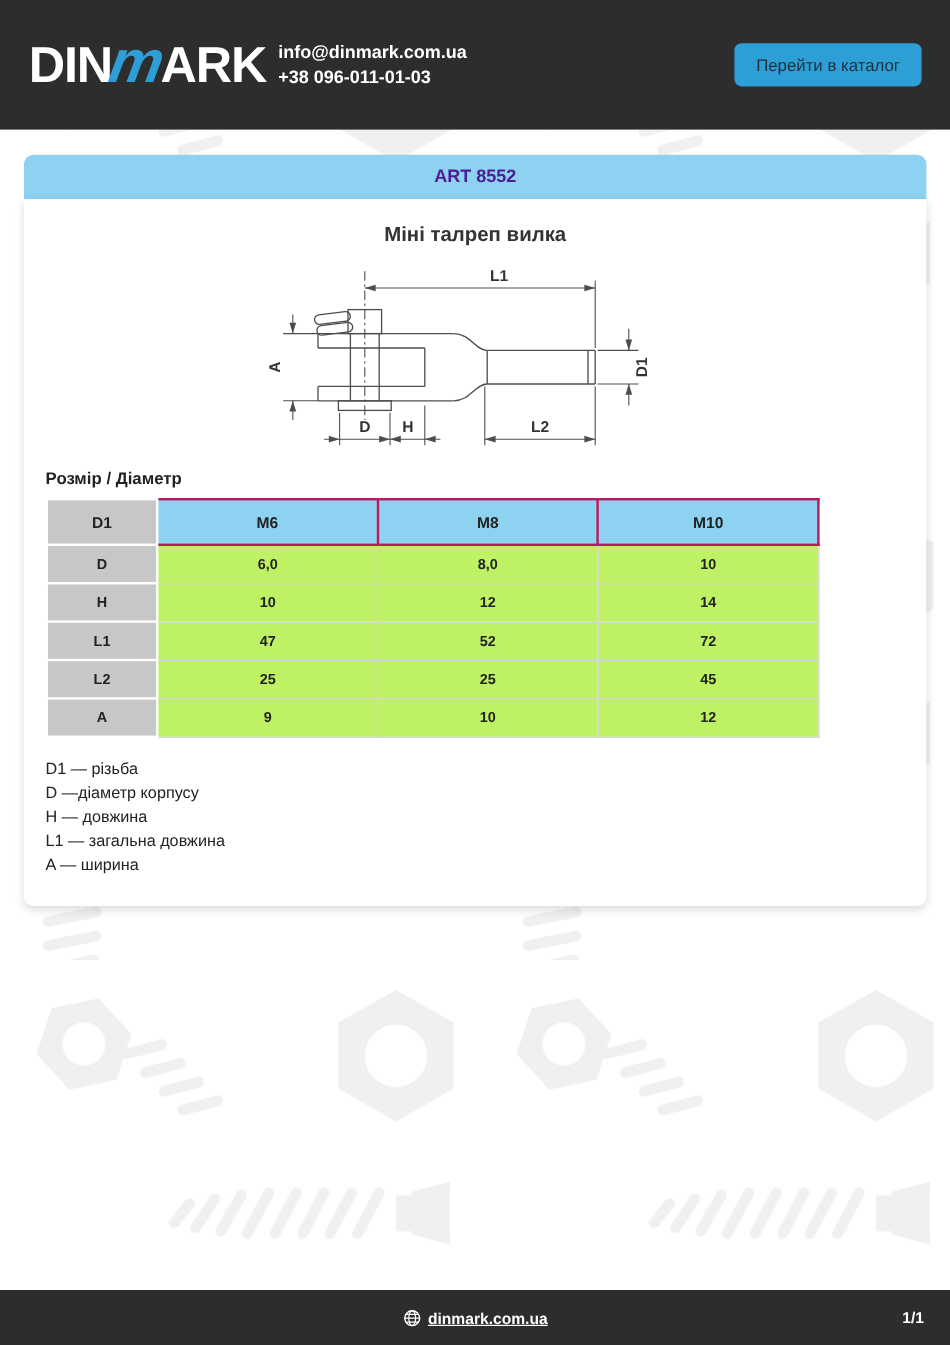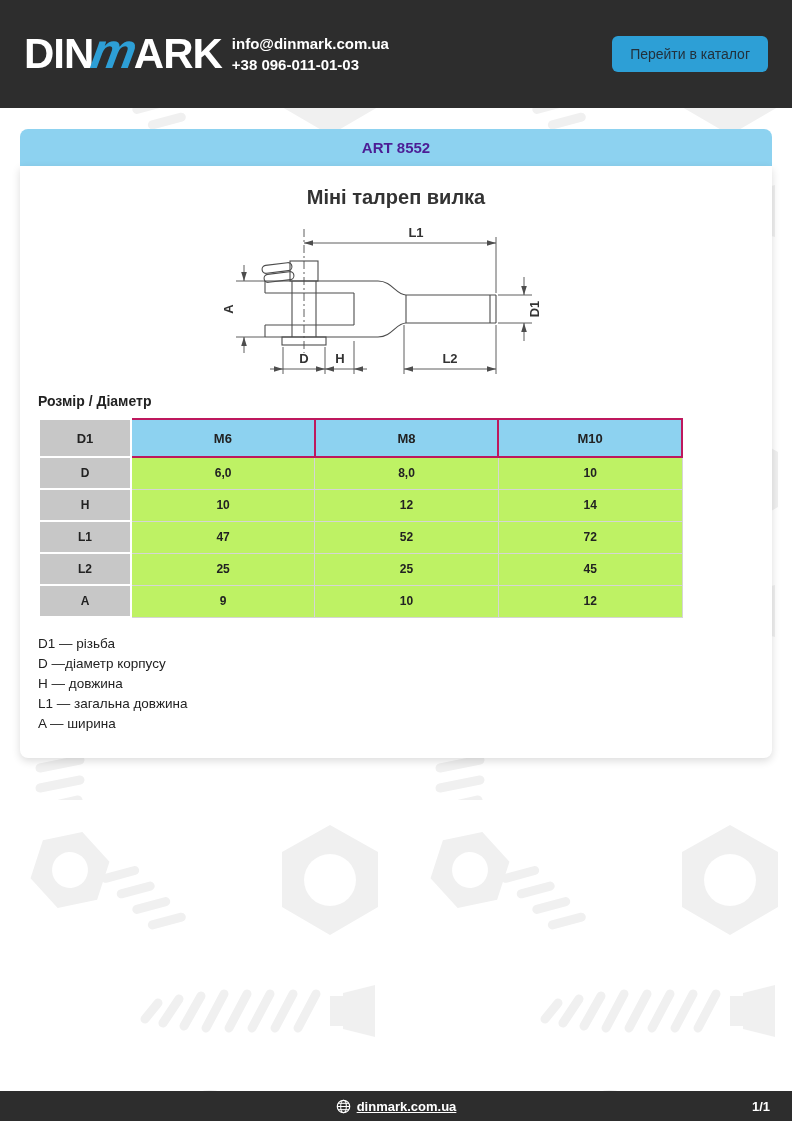--- a/index.html
+++ b/index.html
@@ -41,21 +41,21 @@
   .sheet{position:relative;z-index:1;margin:21px 20px 0 20px;width:752px;}
   .art-banner{
     background:var(--c-lightblue);border-radius:8px 8px 0 0;height:37px;
     display:flex;align-items:center;justify-content:center;
     font-size:15px;font-weight:700;color:#4c1d95;
   }
   .card{
     background:#fff;border-radius:0 0 8px 8px;box-shadow:0 3px 8px rgba(0,0,0,.14);
     padding:16px 18px 24px 18px;
   }
-  .product-title{text-align:center;font-size:20px;font-weight:700;color:#333;margin-top:4px;}
+  .product-title{text-align:center;font-size:17px;font-weight:700;color:#333;margin-top:4px;}
   
   .drawing-wrap{display:flex;justify-content:center;margin:12px 0 4px 0;}
   .drawing-wrap svg{overflow:visible;}
   .dline{stroke:#4d4d4d;stroke-width:1.1;fill:none;}
   .dthin{stroke:#4d4d4d;stroke-width:0.9;fill:none;}
   .darrow{fill:#4d4d4d;stroke:none;}
   .dtext{font-size:13px;font-weight:700;fill:#333;}
   
   .size-label{font-size:14px;font-weight:600;margin:10px 0 9px 0;color:#222;}
   table.spec{border-collapse:collapse;width:645px;table-layout:fixed;}
@@ -64,21 +64,21 @@
   table.spec thead th{height:38px;font-size:13px;font-weight:700;}
   table.spec tbody td{height:32px;font-size:12px;font-weight:700;}
   .cell-gray{background:var(--c-graycell);border:2px solid #fff;font-weight:600;}
   .cell-blue{background:var(--c-lightblue);border:2px solid #be185d;}
   .cell-data{background:#bef264;border:1px solid var(--c-line);}
   
   .legend{margin-top:16px;font-size:13.5px;font-weight:500;color:#222;}
   .legend div{line-height:20px;}
   
   .footer{
-    position:absolute;left:0;bottom:0;width:792px;height:30px;background:var(--c-dark);
+    position:absolute;left:0;bottom:0;width:792px;height:46px;background:var(--c-dark);
     display:flex;align-items:center;justify-content:center;z-index:2;
   }
   .footer-link{
     color:#fff;font-size:13px;font-weight:700;text-decoration:underline;
     display:flex;align-items:center;gap:6px;cursor:pointer;
   }
   .page-indicator{
     position:absolute;right:22px;top:50%;transform:translateY(-50%);
     color:#fff;font-size:13px;font-weight:600;
   }

